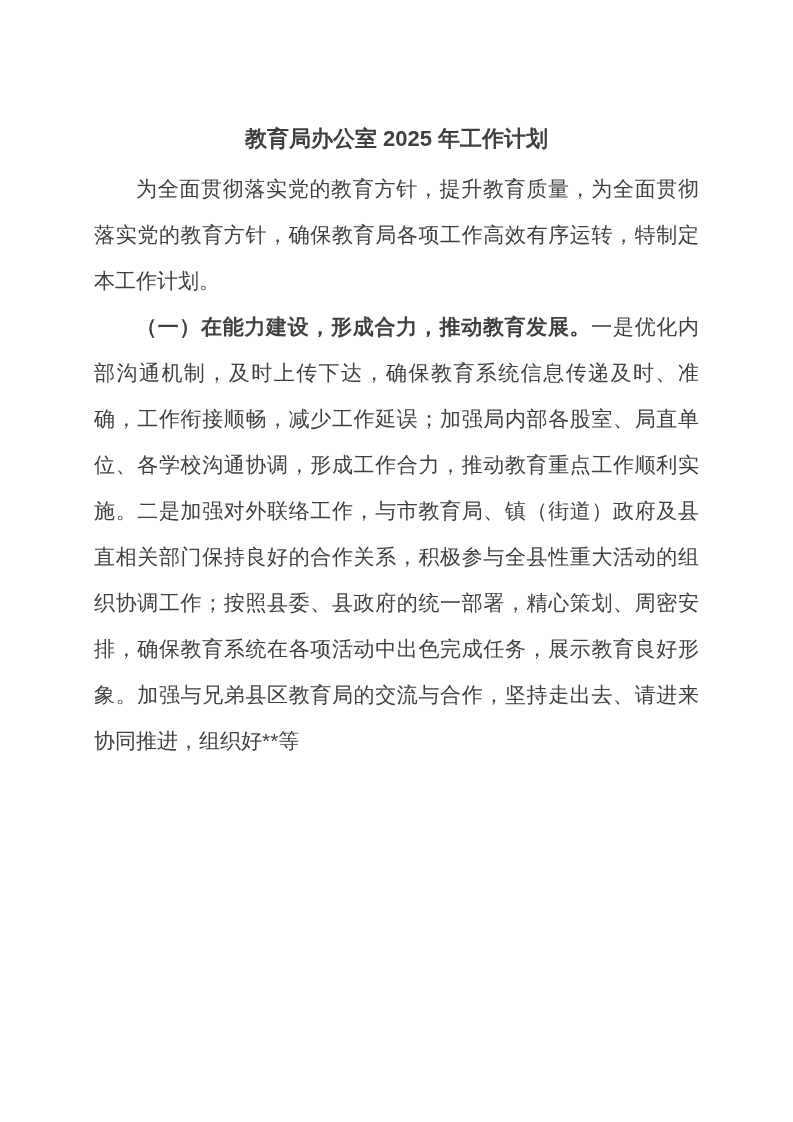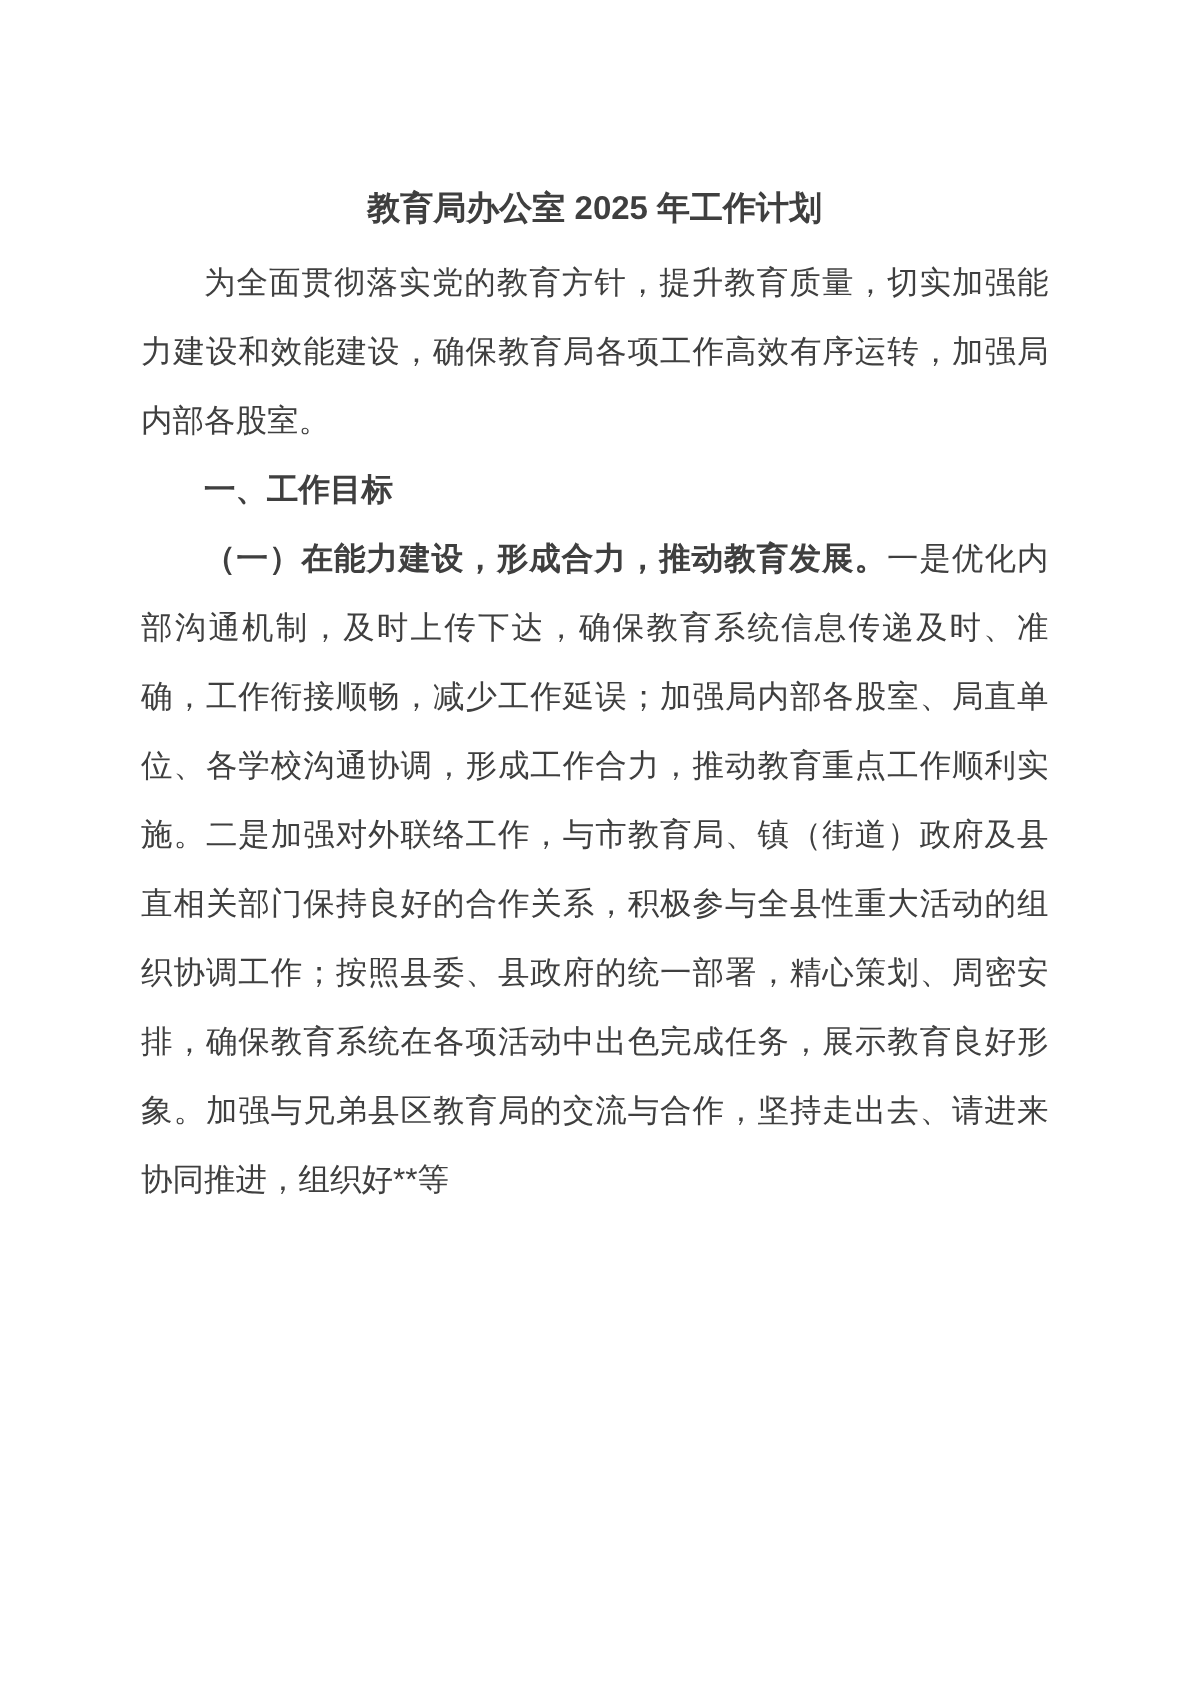--- a/index.html
+++ b/index.html
@@ -47,20 +47,19 @@
   .lead-bold {
     font-weight: 700;
   }
 </style>
 </head>
 <body>
 
 <div class="page">
   <h1 class="doc-title">教育局办公室 2025 年工作计划</h1>
 
-  <p class="body-para">为全面贯彻落实党的教育方针，提升教育质量，切实加强能力建设和效能建设，确保教育局各项工作高效有序运转，加强局内部各股室。</p>
+  <p class="body-para">为全面贯彻落实党的教育方针，提升教育质量，为全面贯彻落实党的教育方针，确保教育局各项工作高效有序运转，特制定本工作计划。</p>
 
-  <h2 class="section-heading">一、工作目标</h2>
 
 
 
   <p class="body-para"><span class="lead-bold">（一）在能力建设，形成合力，推动教育发展。</span><span>一是优化内部沟通机制，及时上传下达，确保教育系统信息传递及时、准确，工作衔接顺畅，减少工作延误；加强局内部各股室、局直单位、各学校沟通协调，形成工作合力，推动教育重点工作顺利实施。二是加强对外联络工作，与市教育局、镇（街道）政府及县直相关部门保持良好的合作关系，积极参与全县性重大活动的组织协调工作；按照县委、县政府的统一部署，精心策划、周密安排，确保教育系统在各项活动中出色完成任务，展示教育良好形象。加强与兄弟县区教育局的交流与合作，坚持走出去、请进来协同推进，组织好**等</span></p>
 </div>
 
 </body></html>

